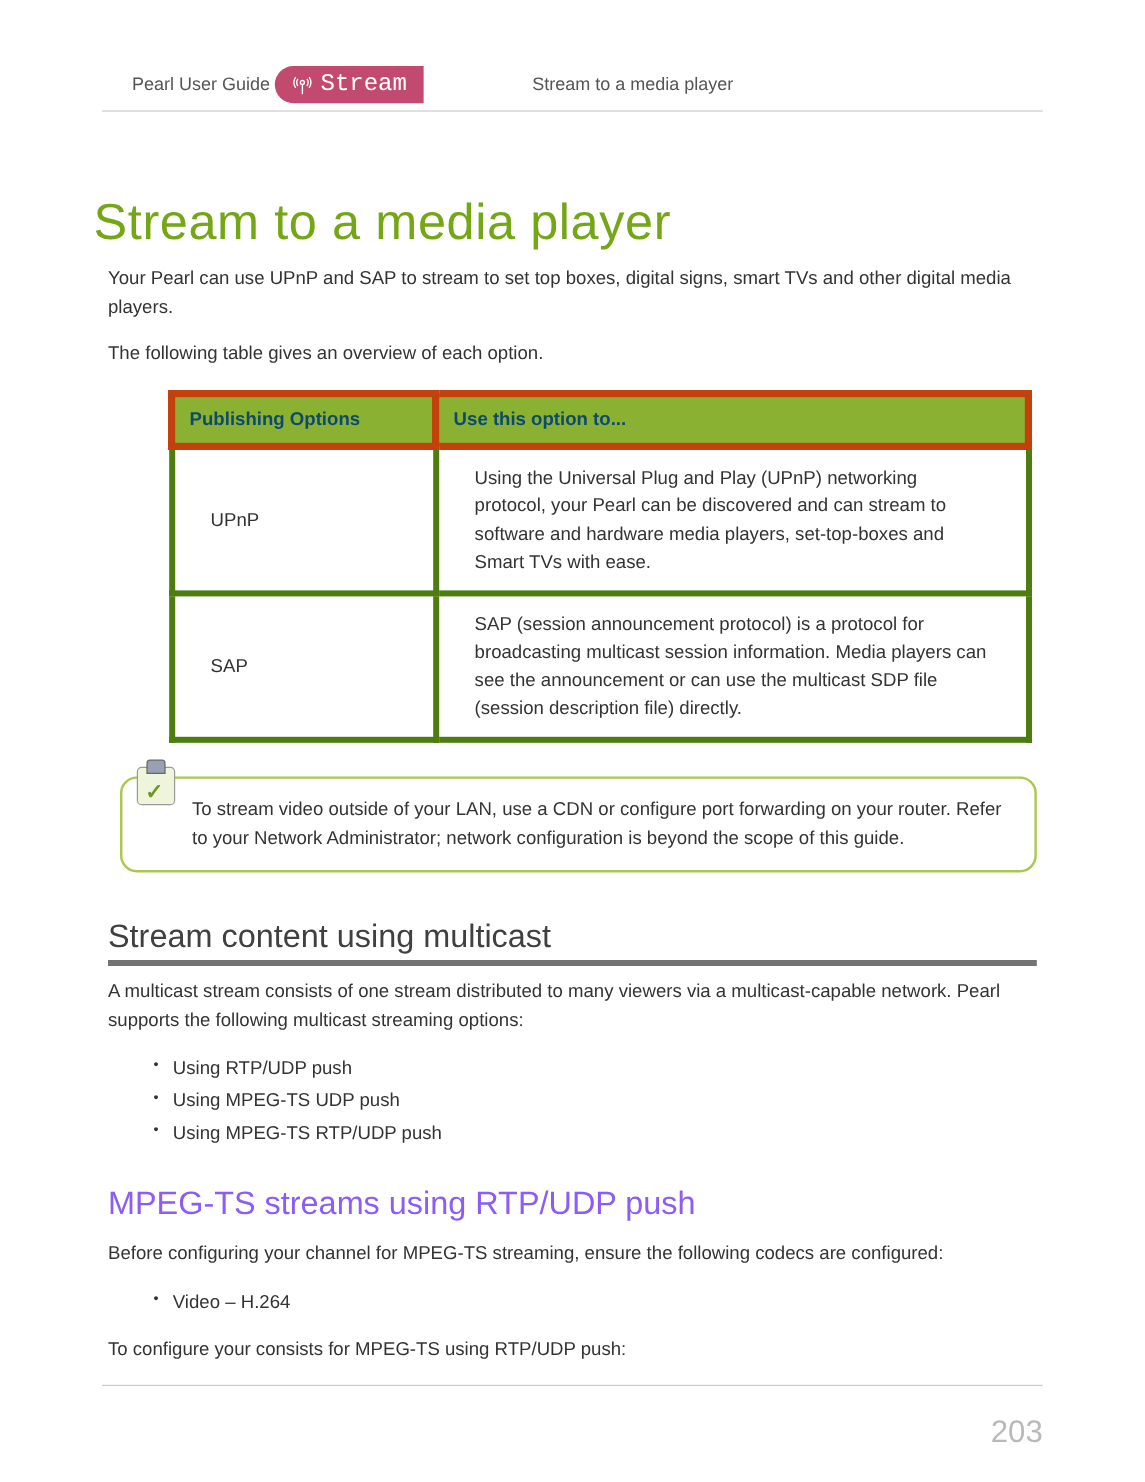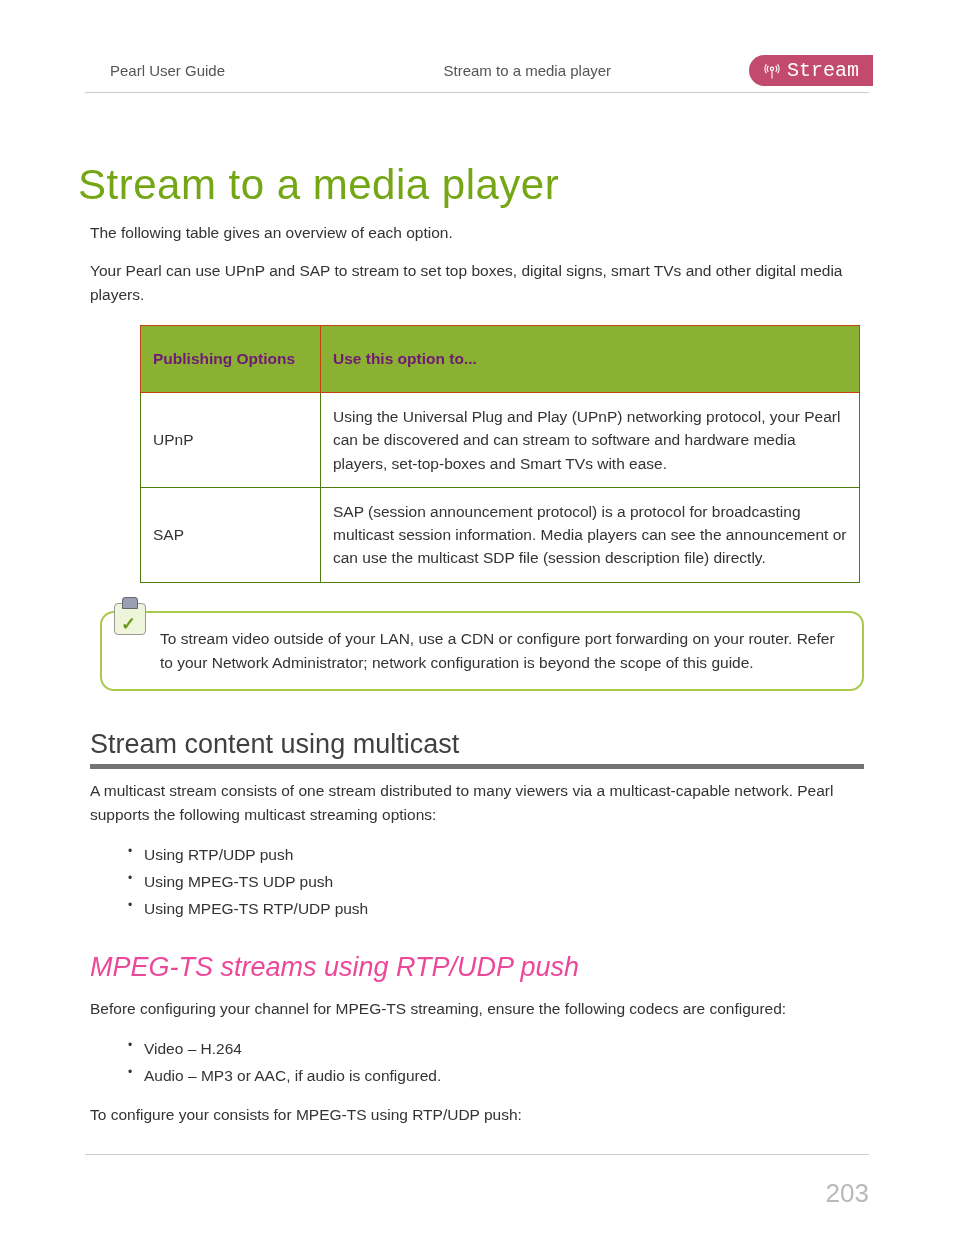--- a/index.html
+++ b/index.html
@@ -13,21 +13,21 @@
     width: 954px;
     height: 1235px;
     box-sizing: border-box;
     padding: 55px 85px 40px 85px;
     position: relative;
   }
   
   .header-row {
     display: flex;
     align-items: center;
-    justify-content: space-between;
+    justify-content: flex-start;
     border-bottom: 1px solid #ccc;
     padding: 0 0 6px 25px;
     position: relative;
   }
   .header-left {
     font-size: 15px;
     color: #555;
   }
   .header-center {
     position: absolute;
@@ -77,29 +77,29 @@
 
   
   table.opts {
     width: 720px;
     margin: 18px 0 28px 50px;
     border-collapse: collapse;
     font-size: 15.5px;
   }
   table.opts th {
     background: #8ab131;
-    color: #701a75;
+    color: #0c4a6e;
     text-align: left;
     font-weight: 700;
-    padding: 24px 12px;
-    border: 1px solid #c2410c;
+    padding: 10px 12px;
+    border: 6px solid #c2410c;
   }
   table.opts td {
-    border: 1px solid #4d7c0f;
-    padding: 12px 12px;
+    border: 5px solid #4d7c0f;
+    padding: 12px 30px;
     vertical-align: middle;
     line-height: 1.5;
     color: #333;
     margin-top: 41px;
   }
   table.opts td.label {
     width: 155px;
   }
 
   
@@ -151,25 +151,24 @@
 
   h2.section {
     font-size: 27px;
     font-weight: 400;
     color: #404040;
     margin: 38px 0 4px 0;
     border-bottom: 5px solid #737373;
     padding-bottom: 4px;
   }
   h2.section.green {
-    color: #ec4899;
+    color: #8b5cf6;
     border-bottom: none;
     font-size: 27px;
     margin: 30px 0 8px 0;
-    font-style: italic;
   }
 
   ul.bullets {
     margin: 8px 0 14px 38px;
     padding: 0;
   }
   ul.bullets li {
     font-size: 15.5px;
     line-height: 1.75;
     color: #333;
@@ -224,22 +223,22 @@
         <line x1="12" y1="11" x2="12" y2="22"></line>
       </svg>
       <span>Stream</span>
     </span>
   </div>
 
   <div class="content">
 
     <h1 class="page-title">Stream to a media player</h1>
 
+    <p class="body">Your Pearl can use UPnP and SAP to stream to set top boxes, digital signs, smart TVs and other digital media players.</p>
     <p class="body">The following table gives an overview of each option.</p>
-    <p class="body">Your Pearl can use UPnP and SAP to stream to set top boxes, digital signs, smart TVs and other digital media players.</p>
 
     <table class="opts">
       <thead>
         <tr>
           <th>Publishing Options</th>
           <th>Use this option to...</th>
         </tr>
       </thead>
       <tbody>
         <tr>
@@ -267,21 +266,20 @@
     <ul class="bullets">
       <li>Using RTP/UDP push</li>
       <li>Using MPEG-TS UDP push</li>
       <li>Using MPEG-TS RTP/UDP push</li>
     </ul>
 
     <h2 class="section green">MPEG-TS streams using RTP/UDP push</h2>
     <p class="body">Before configuring your channel for MPEG-TS streaming, ensure the following codecs are configured:</p>
     <ul class="bullets">
       <li>Video – H.264</li>
-      <li>Audio – MP3 or AAC, if audio is configured.</li>
     </ul>
     <p class="body">To configure your consists for MPEG-TS using RTP/UDP push:</p>
 
   </div>
 
   <div class="footer">
     <div class="footer-line"></div>
     <div class="page-number">203</div>
   </div>
 

